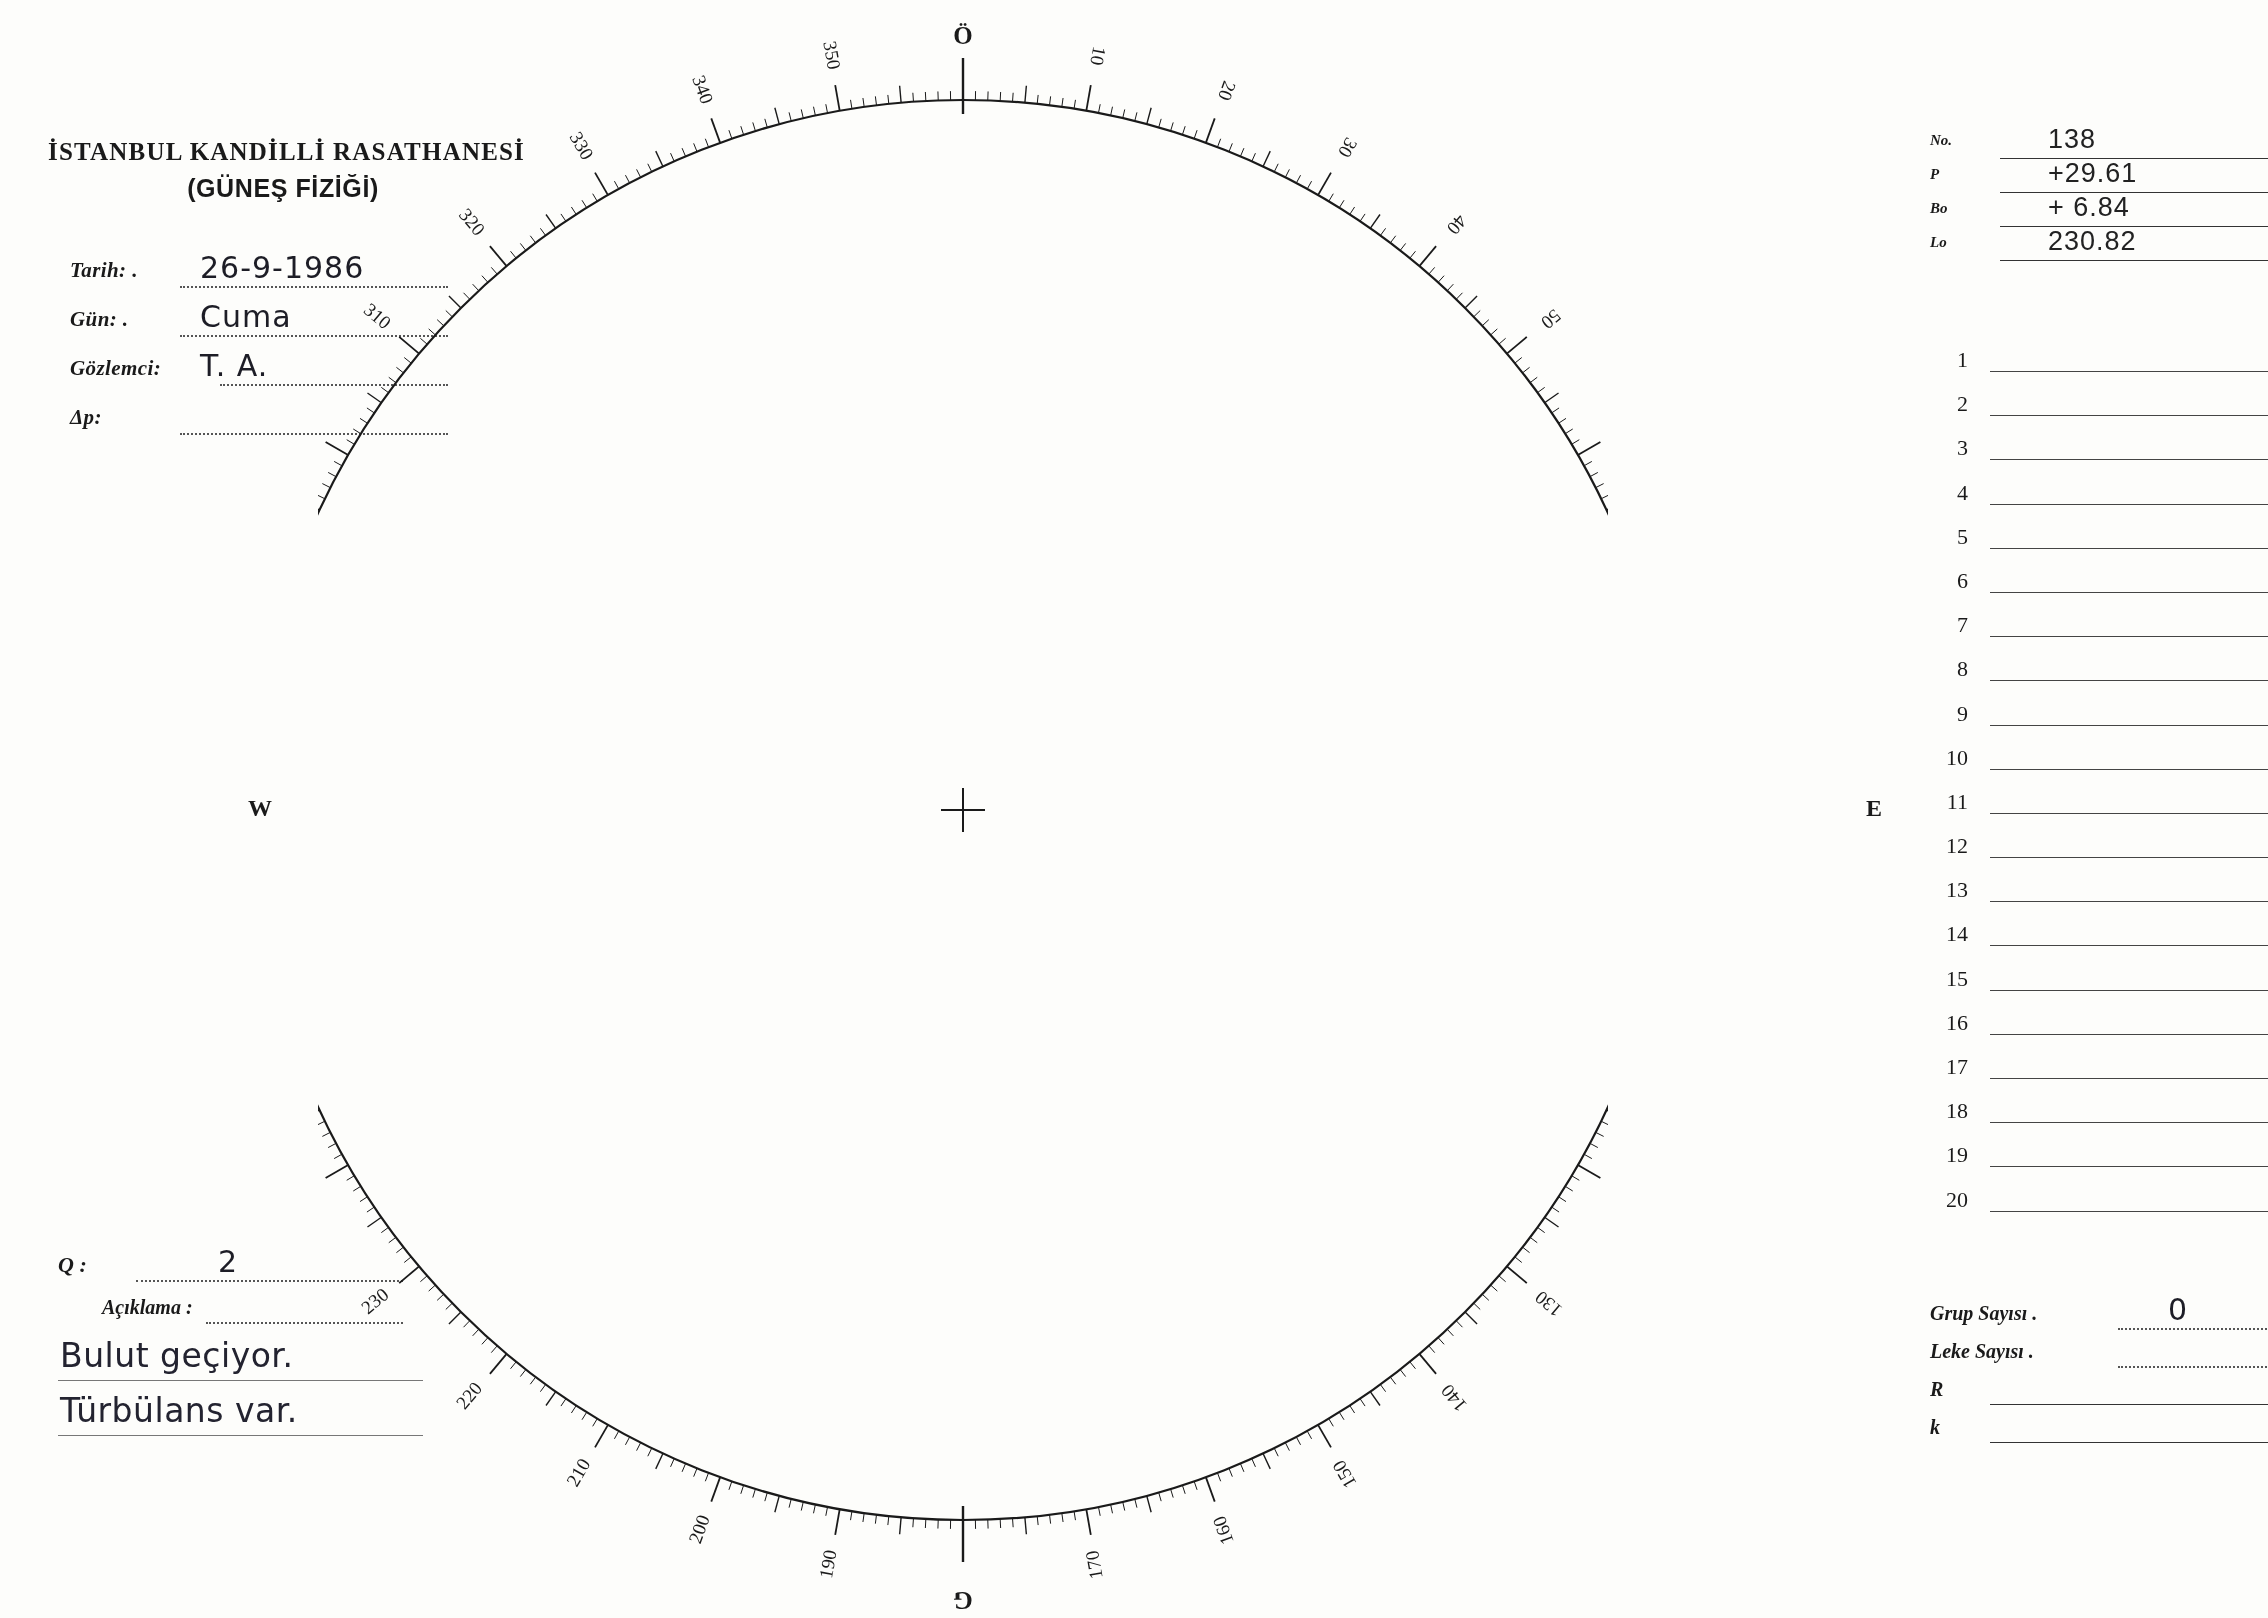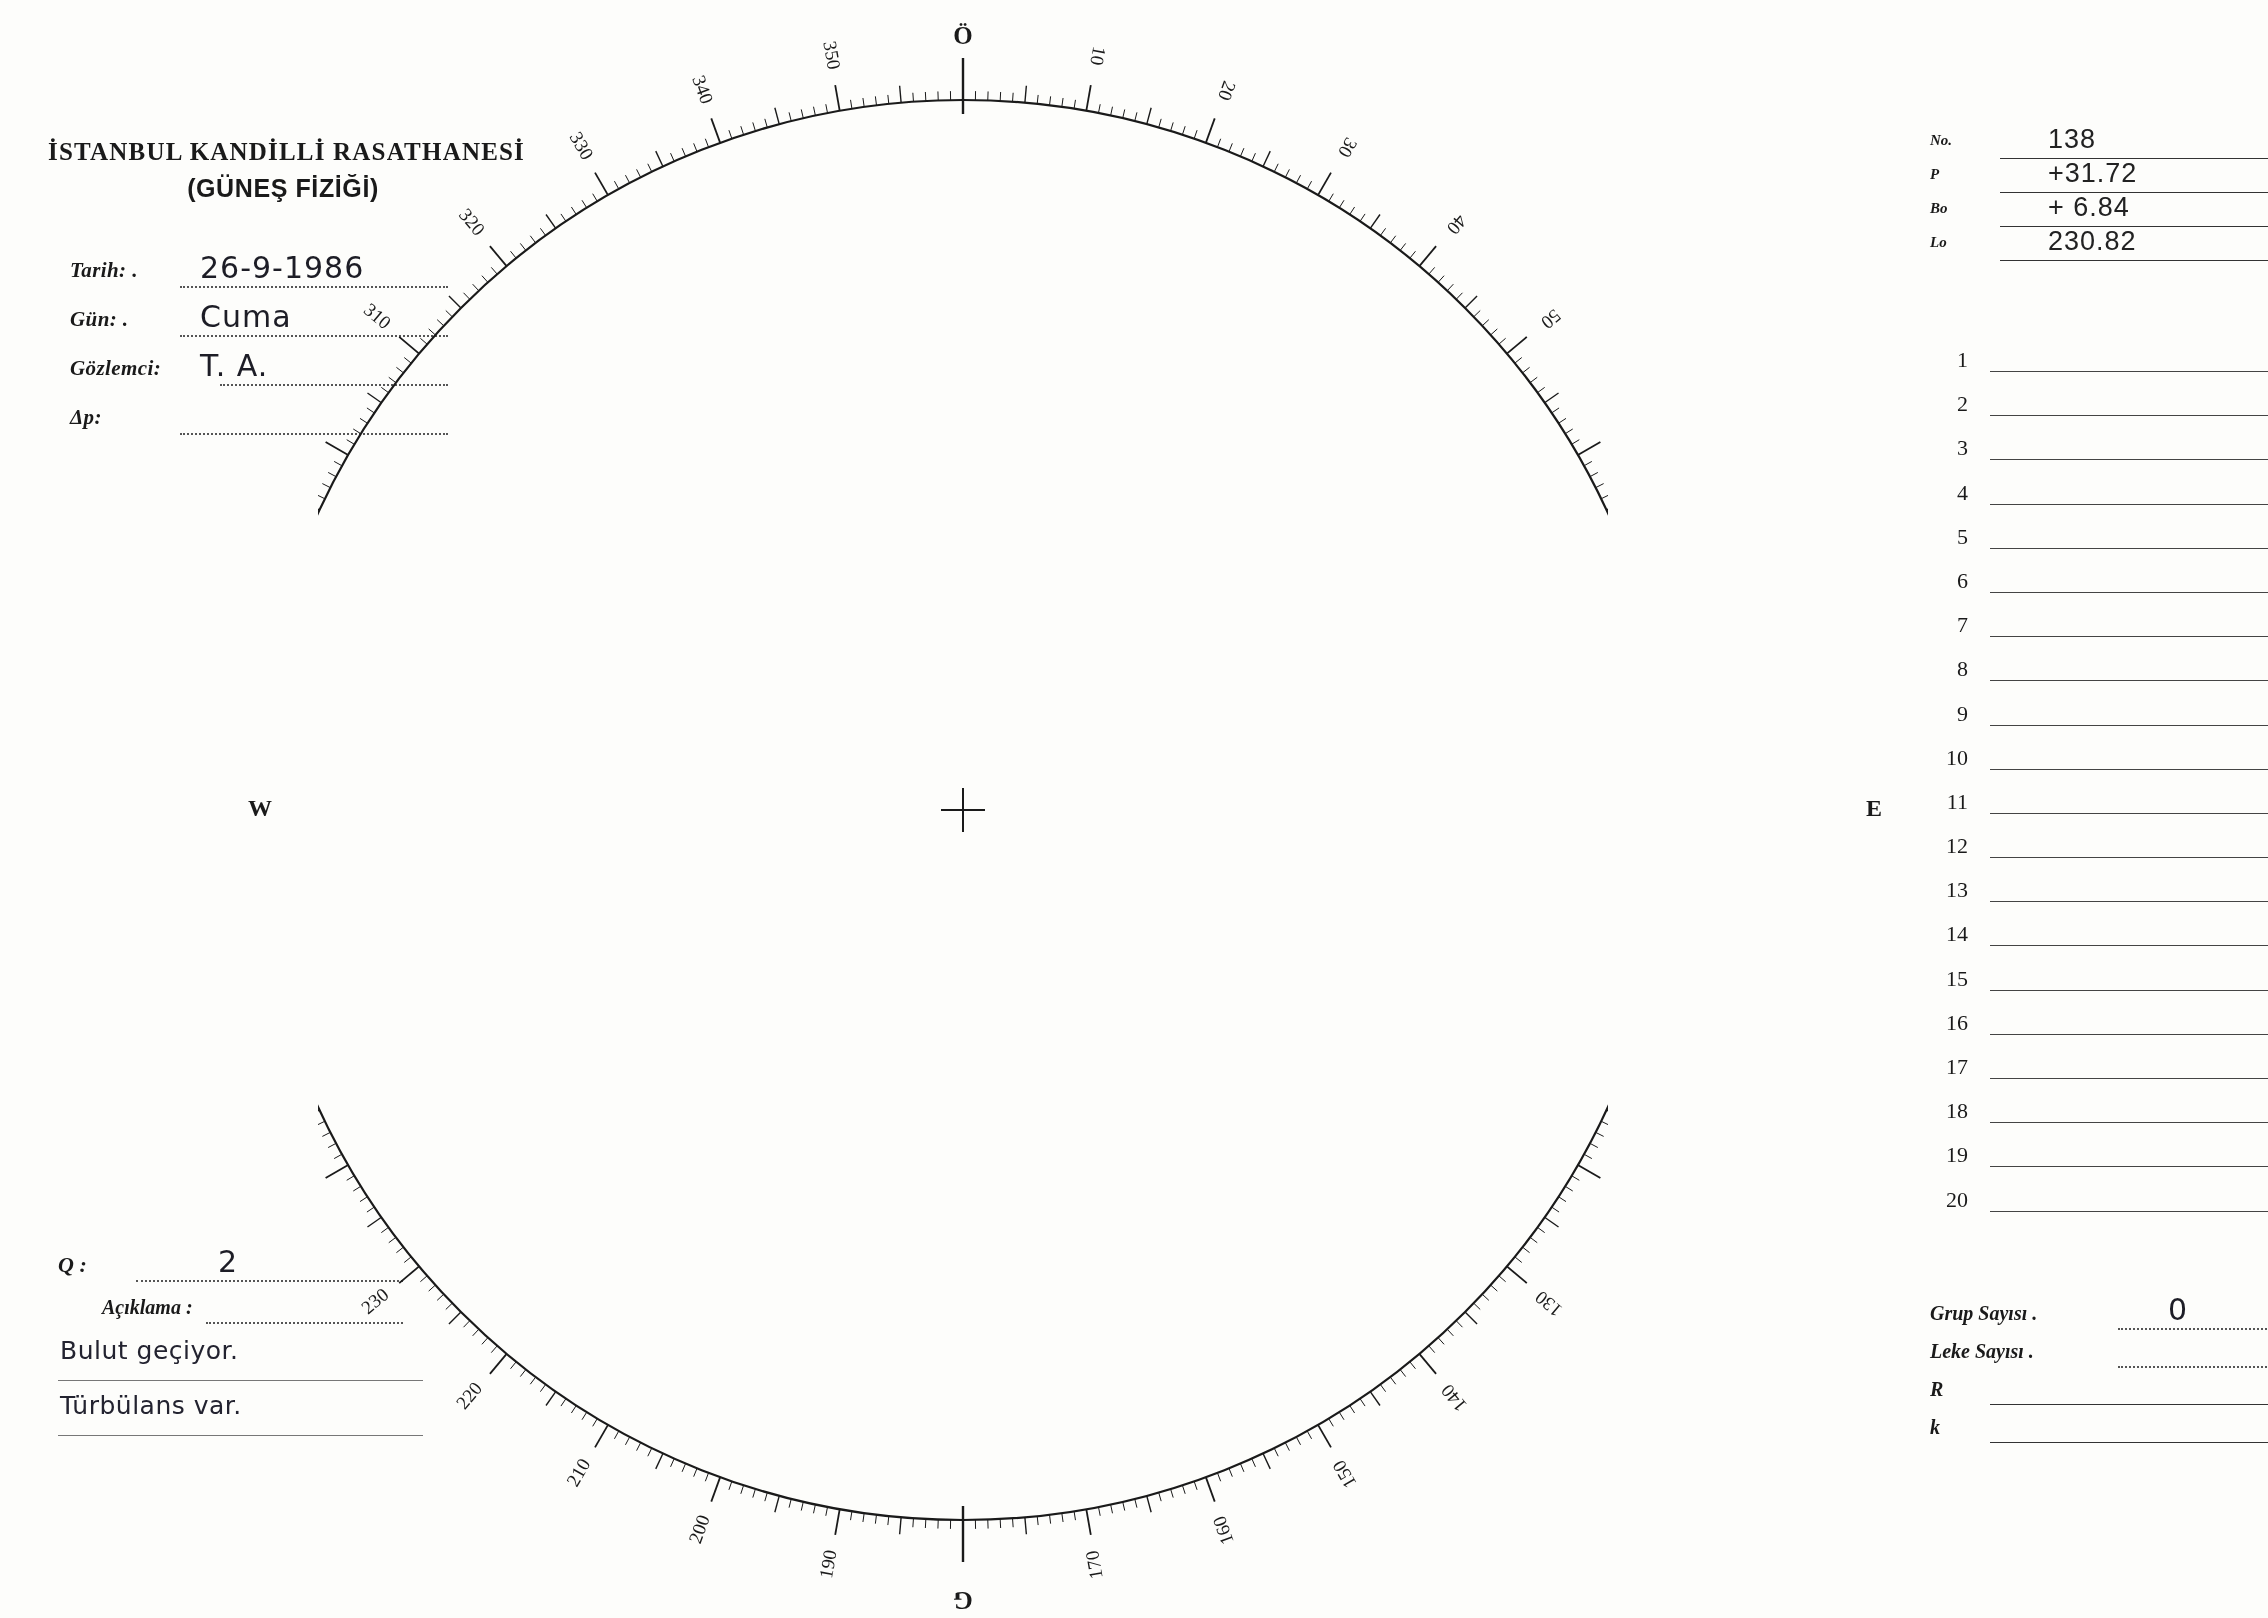--- a/index.html
+++ b/index.html
@@ -120,21 +120,21 @@
     position: absolute; left: 148px; right: 0; top: 30px;
     border-bottom: 2px dotted #555;
   }
   .note-line {
     position: relative;
     height: 55px;
   }
   .note-text {
     position: absolute; left: 2px; top: 0;
     font-family: "DejaVu Sans", sans-serif;
-    font-size: 25px;
+    font-size: 33px;
     letter-spacing: 0.5px;
     color: #232330;
     text-align: right;
   }
   .note-rule {
     position: absolute; left: 0; right: -20px; top: 44px;
     border-bottom: 1.5px solid #777;
   }
 
   
@@ -292,21 +292,21 @@
 
   <div class="right-panel">
     <div class="rp-row">
       <span class="rp-label">No.</span>
       <span class="rp-rule"></span>
       <span class="rp-value hand">138</span>
     </div>
     <div class="rp-row">
       <span class="rp-label">P</span>
       <span class="rp-rule"></span>
-      <span class="rp-value hand">+31.72</span>
+      <span class="rp-value hand">+29.61</span>
     </div>
     <div class="rp-row">
       <span class="rp-label">Bo</span>
       <span class="rp-rule"></span>
       <span class="rp-value hand">+ 6.84</span>
     </div>
     <div class="rp-row">
       <span class="rp-label">Lo</span>
       <span class="rp-rule"></span>
       <span class="rp-value hand">230.82</span>

